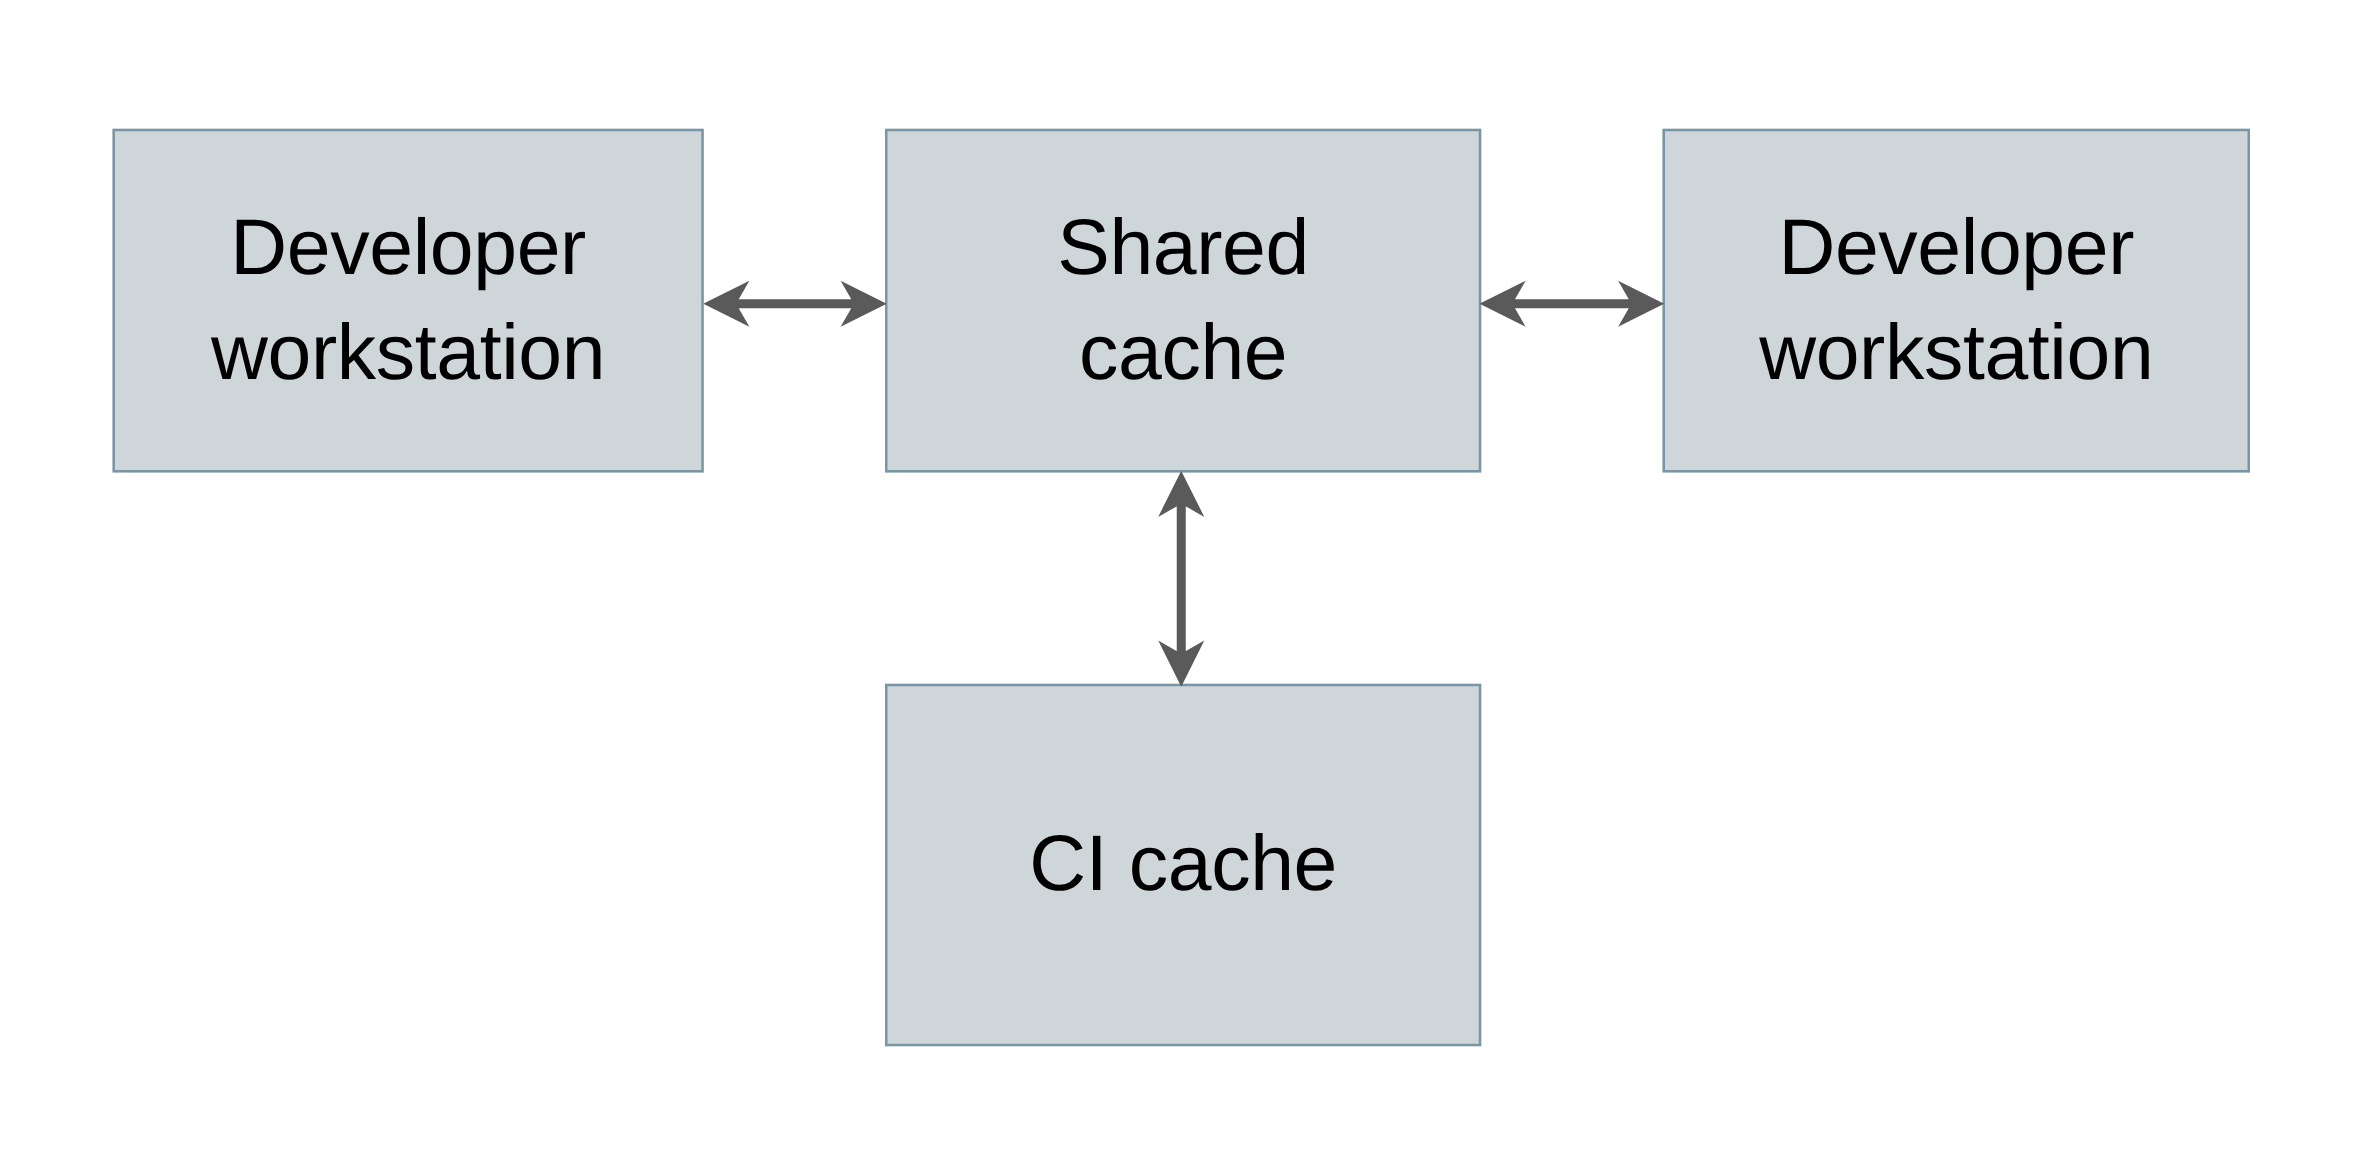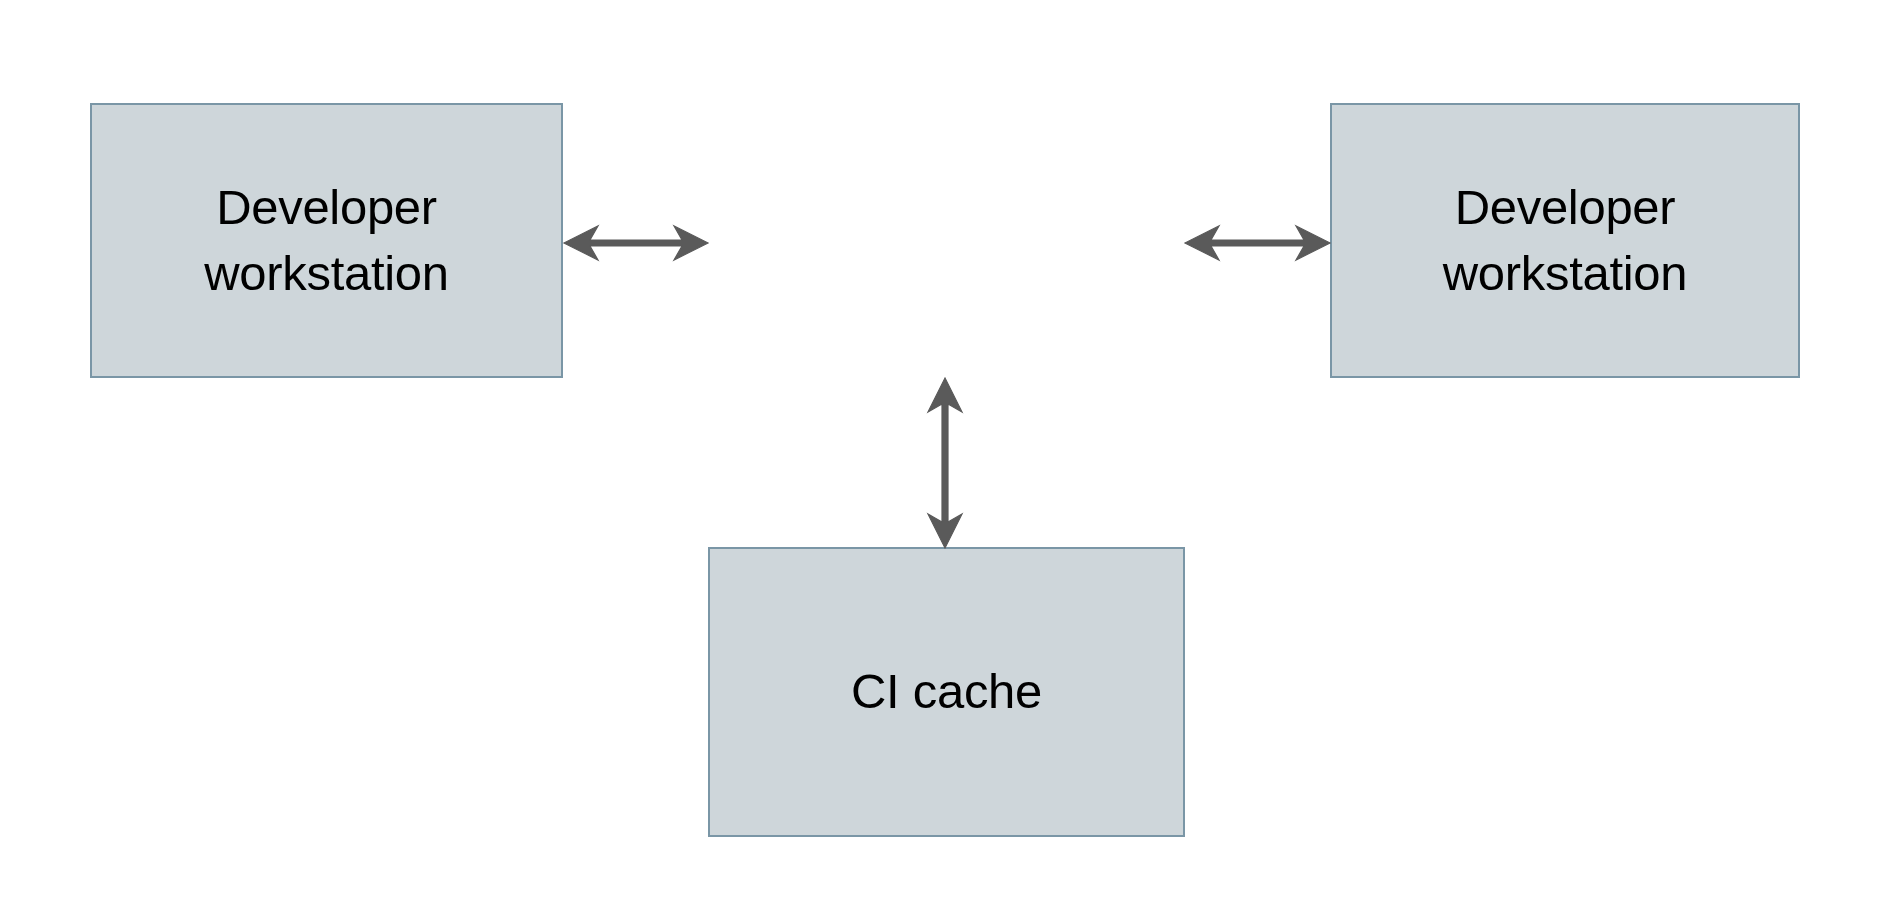--- a/index.html
+++ b/index.html
@@ -22,21 +22,21 @@
     box-sizing: border-box;
     background: #ced6da;
     border: 2px solid #7a96a6;
     display: flex;
     align-items: center;
     justify-content: center;
     text-align: center;
   }
   .node-label {
     color: #000000;
-    font-size: 49px;
+    font-size: 63px;
     line-height: 1.33;
     font-weight: 400;
     letter-spacing: -0.3px;
     white-space: pre-line;
     padding: 0 12px;
   }
   .edge {
     position: absolute;
     pointer-events: none;
   }
@@ -59,20 +59,24 @@
 </head>
 <body>
 
 <div id="canvas">
 
   <div class="node" id="node-dev-left">
     <span class="node-label">Developer
 workstation</span>
   </div>
 
+  <div class="node" id="node-cache">
+    <span class="node-label">Shared
+cache</span>
+  </div>
 
   <div class="node" id="node-dev-right">
     <span class="node-label">Developer
 workstation</span>
   </div>
 
   <div class="node" id="node-ci">
     <span class="node-label">CI cache</span>
   </div>
 

